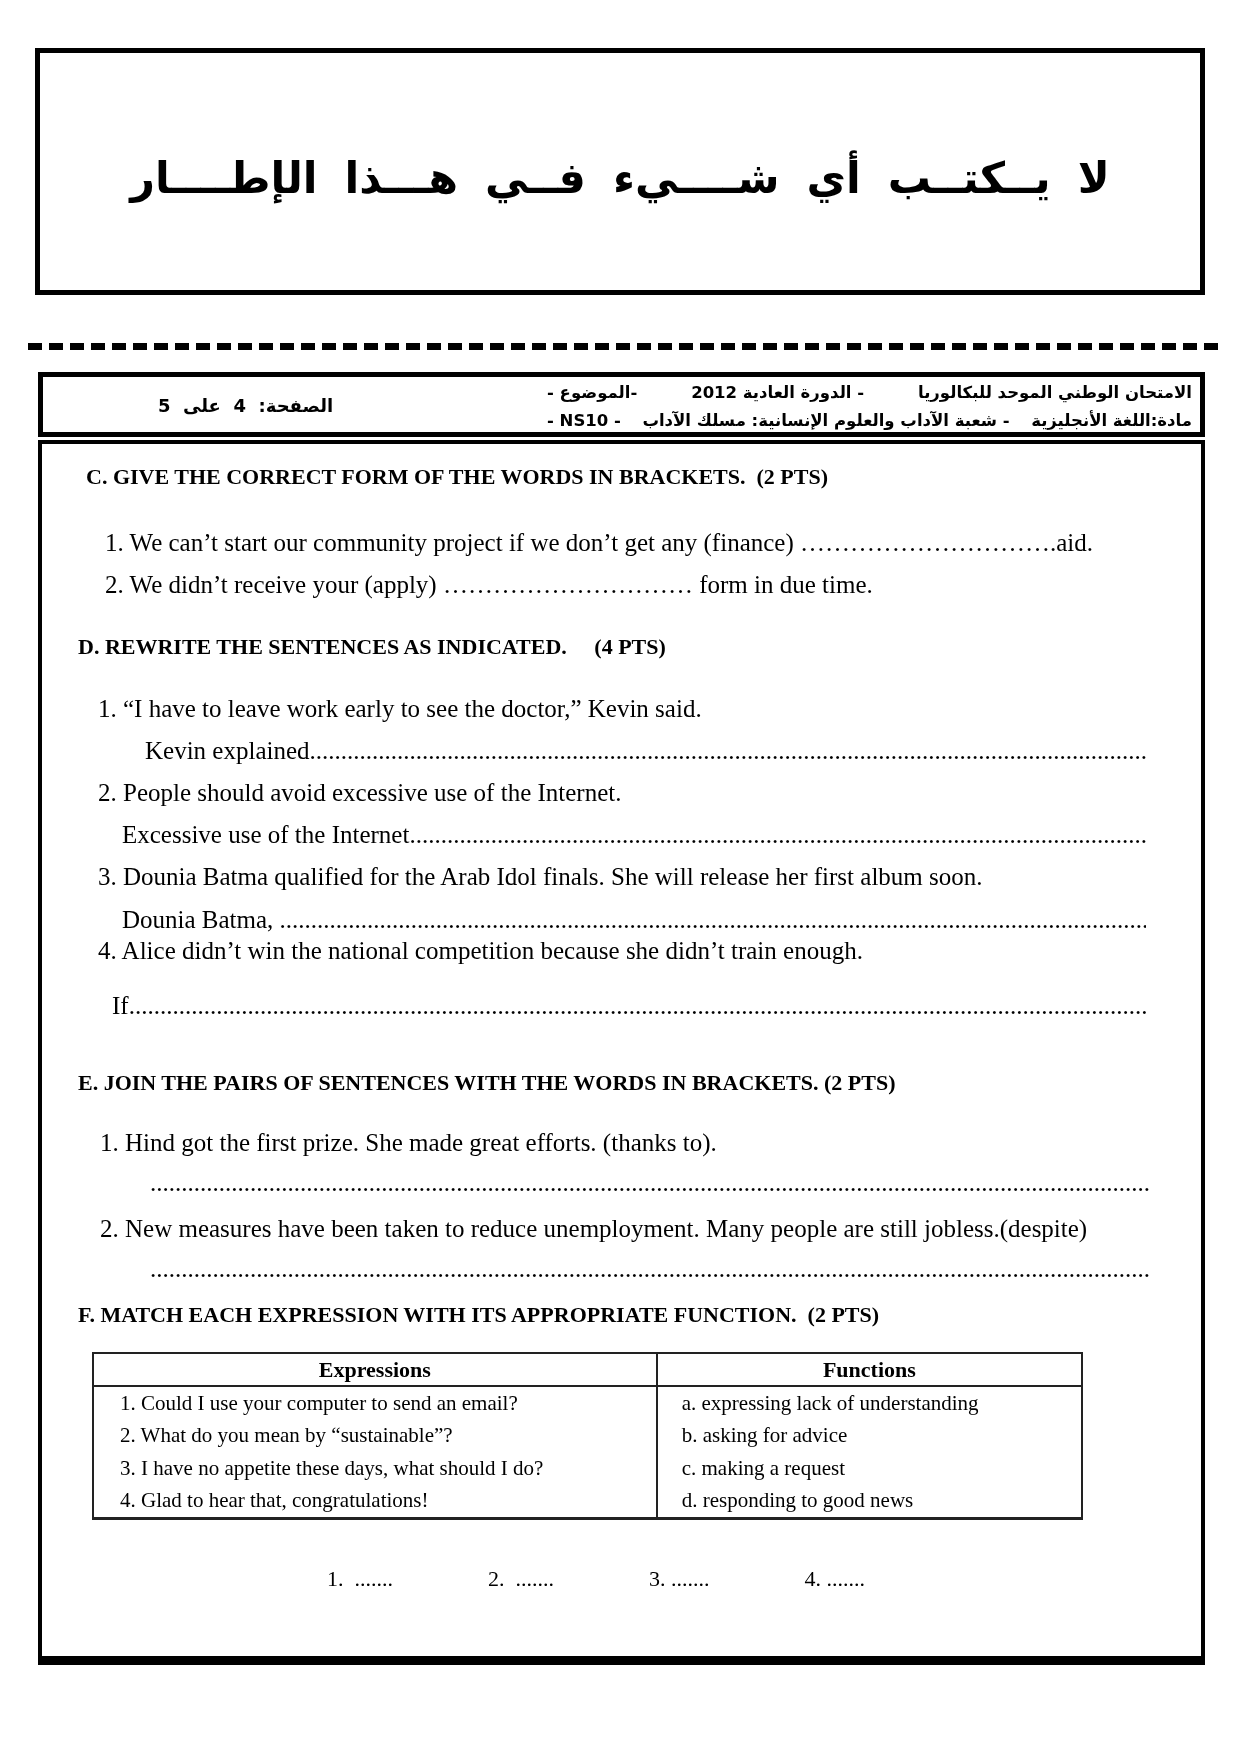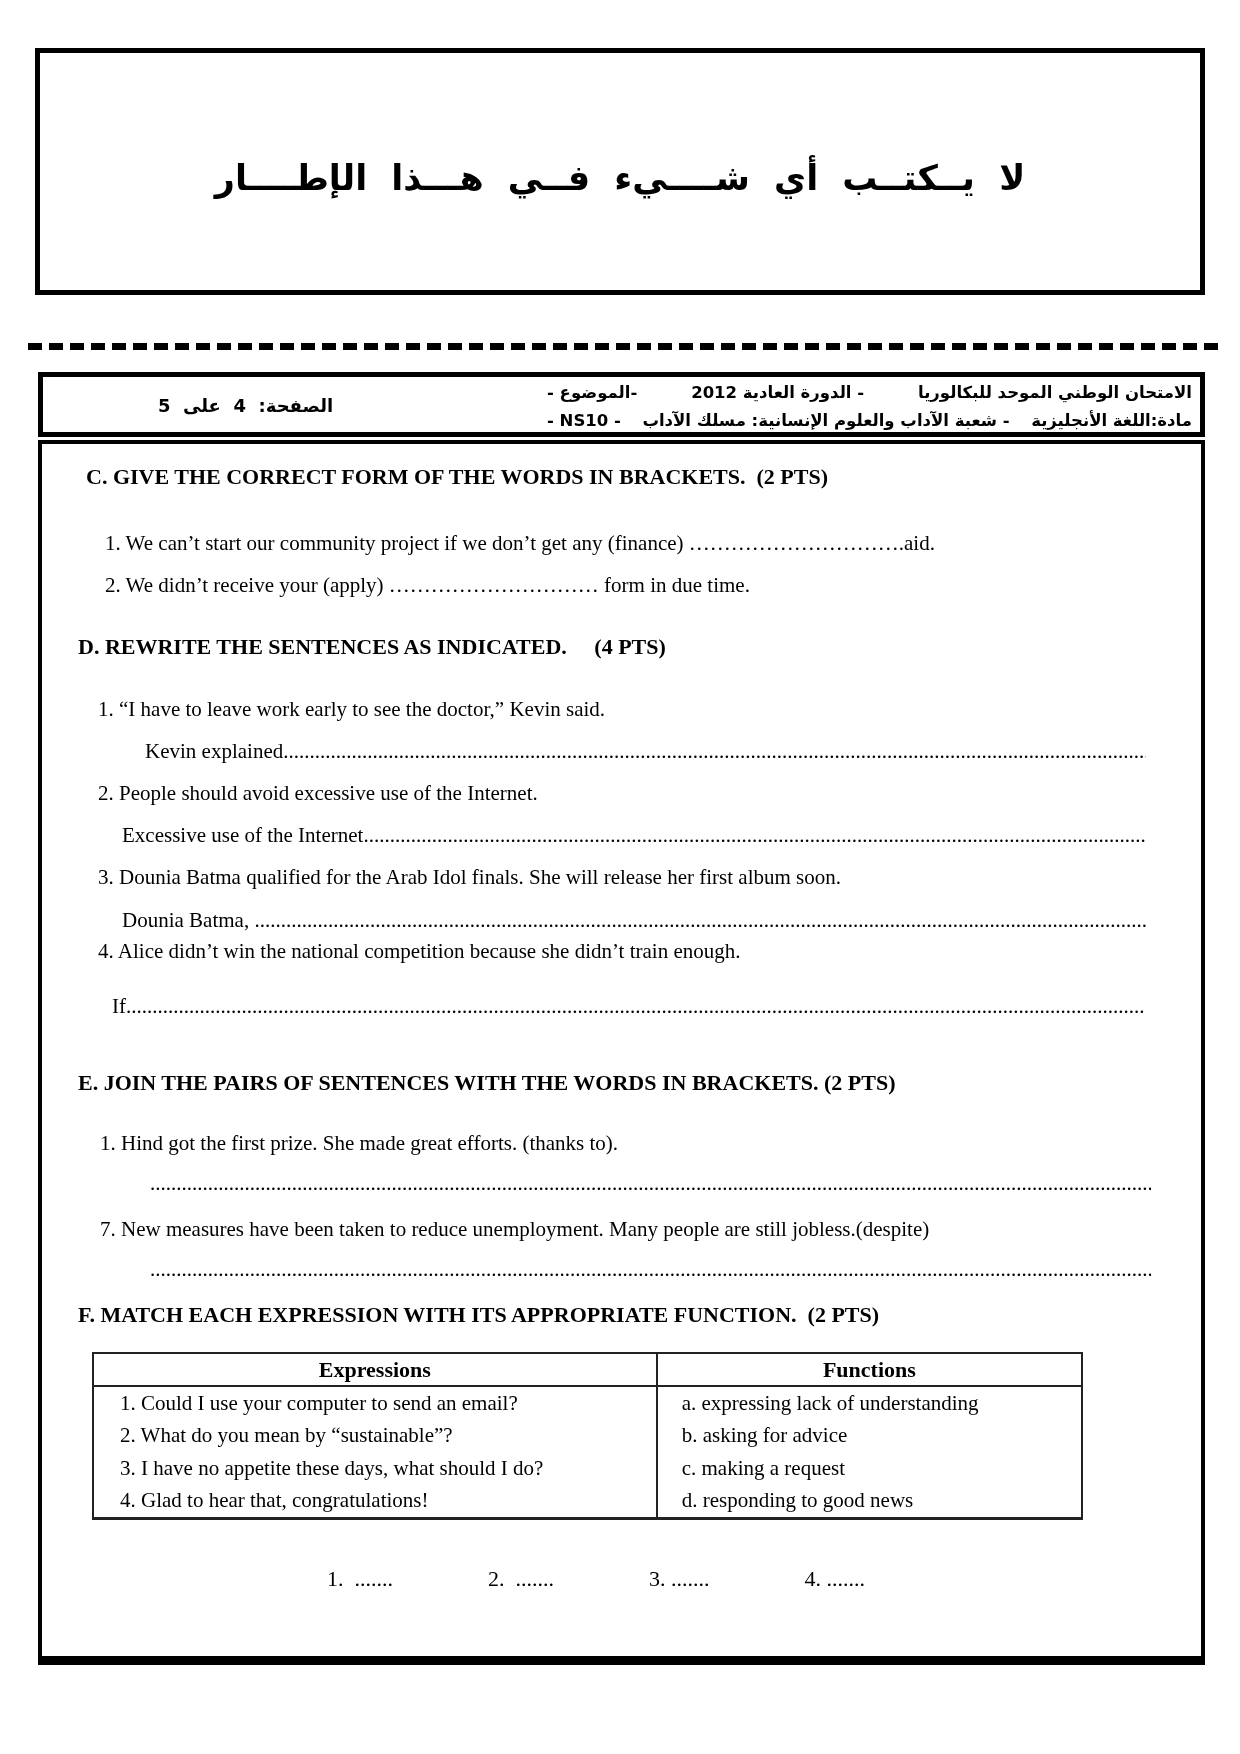--- a/index.html
+++ b/index.html
@@ -9,21 +9,21 @@
     font-family:"Liberation Serif", serif; color:#000;
   }
   
   .notice-box {
     position:absolute; left:35px; top:48px; width:1170px; height:247px;
     border:5px solid #000; background:#fff;
     display:flex; align-items:center; justify-content:center;
   }
   .notice-text {
     font-family:"DejaVu Sans", sans-serif;
-    font-size:35px; font-weight:bold; direction:rtl;
+    font-size:43px; font-weight:bold; direction:rtl;
     word-spacing:12px; letter-spacing:0.5px; white-space:nowrap;margin-top:12px;
   }
   
   .dashed-sep {
     position:absolute; left:28px; top:343px; width:1190px; height:0;
     border-top:7px dashed #000;
   }
   
   .header-box {
     position:absolute; left:38px; top:372px; width:1167px; height:65px;
@@ -41,21 +41,21 @@
   .hdr-page {
     position:absolute; left:115px; top:50%; transform:translateY(-50%);
     direction:rtl; font-family:"DejaVu Sans", sans-serif; font-weight:bold;
     font-size:18px; white-space:nowrap;
   }
   
   .main-box {
     position:absolute; left:38px; top:440px; width:1167px; height:1225px;
     border:4px solid #000; border-bottom-width:9px; background:#fff;
   }
-  .row { position:absolute; font-size:21px; line-height:30px; white-space:nowrap; }
+  .row { position:absolute; font-size:25px; line-height:30px; white-space:nowrap; }
   .sec-title { font-weight:bold; font-size:22px; }
   .fill-line { display:flex; align-items:baseline; }
   .fill-line .prefix { white-space:pre; flex:0 0 auto; }
   .fill-line .dotfill { flex:1 1 auto; overflow:hidden; white-space:nowrap; }
   
   #r-ct  { top:18px;  left:44px; }
   #r-c1  { top:84px;  left:63px; }
   #r-c2  { top:126px; left:63px; }
   #r-dt  { top:188px; left:36px; }
   #r-d1  { top:250px; left:56px; }
@@ -145,21 +145,21 @@
   <div class="row fill-line" id="r-d4a">
     <span class="prefix">If</span>
       <span class="dotfill">............................................................................................................................................................................................................................................................................................................</span>
   </div>
 
   <div class="row sec-title" id="r-et">E. JOIN THE PAIRS OF SENTENCES WITH THE WORDS IN BRACKETS. (2 PTS)</div>
   <div class="row" id="r-e1">1. Hind got the first prize. She made great efforts. (thanks to).</div>
   <div class="row fill-line" id="r-e1a">
     <span class="dotfill">............................................................................................................................................................................................................................................................................................................</span>
   </div>
-  <div class="row" id="r-e2">7. New measures have been taken to reduce unemployment. Many people are still jobless.(despite)</div>
+  <div class="row" id="r-e2">2. New measures have been taken to reduce unemployment. Many people are still jobless.(despite)</div>
   <div class="row fill-line" id="r-e2a">
     <span class="dotfill">............................................................................................................................................................................................................................................................................................................</span>
   </div>
 
   <div class="row sec-title" id="r-ft">F. MATCH EACH EXPRESSION WITH ITS APPROPRIATE FUNCTION. &nbsp;(2 PTS)</div>
 
   <table class="match-table">
     <tbody>
         <tr>
       <th>Expressions</th>

